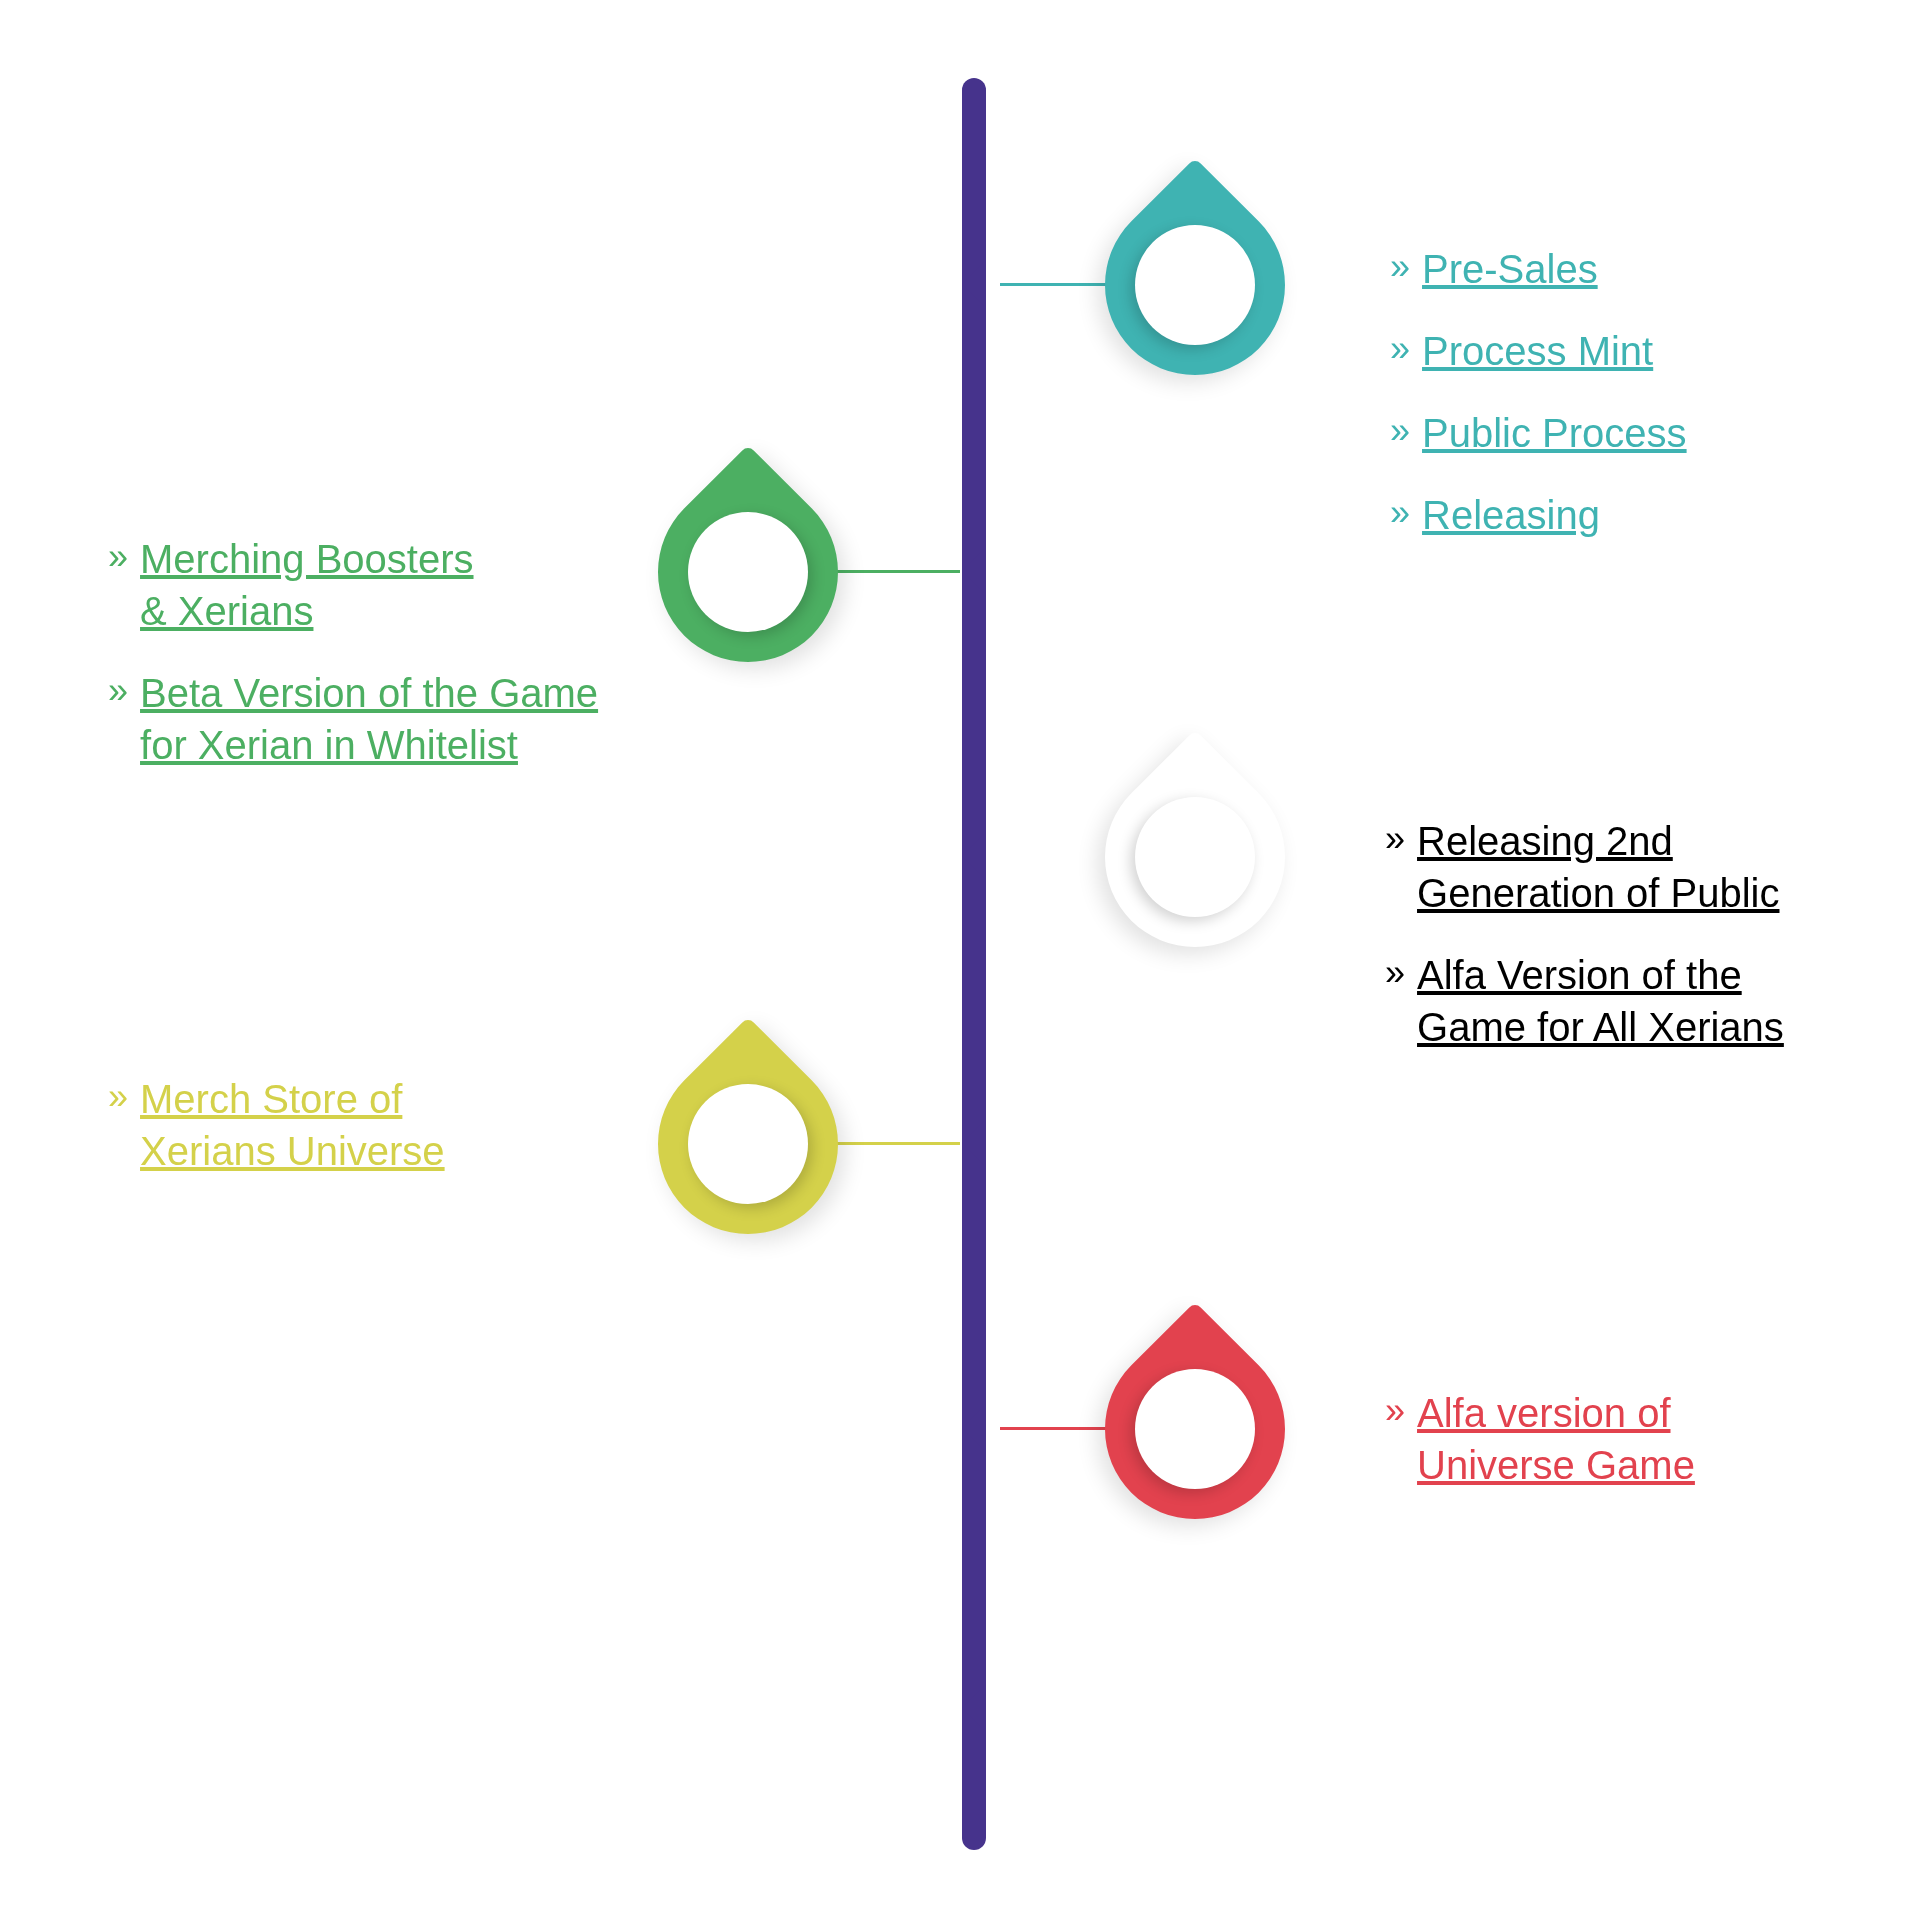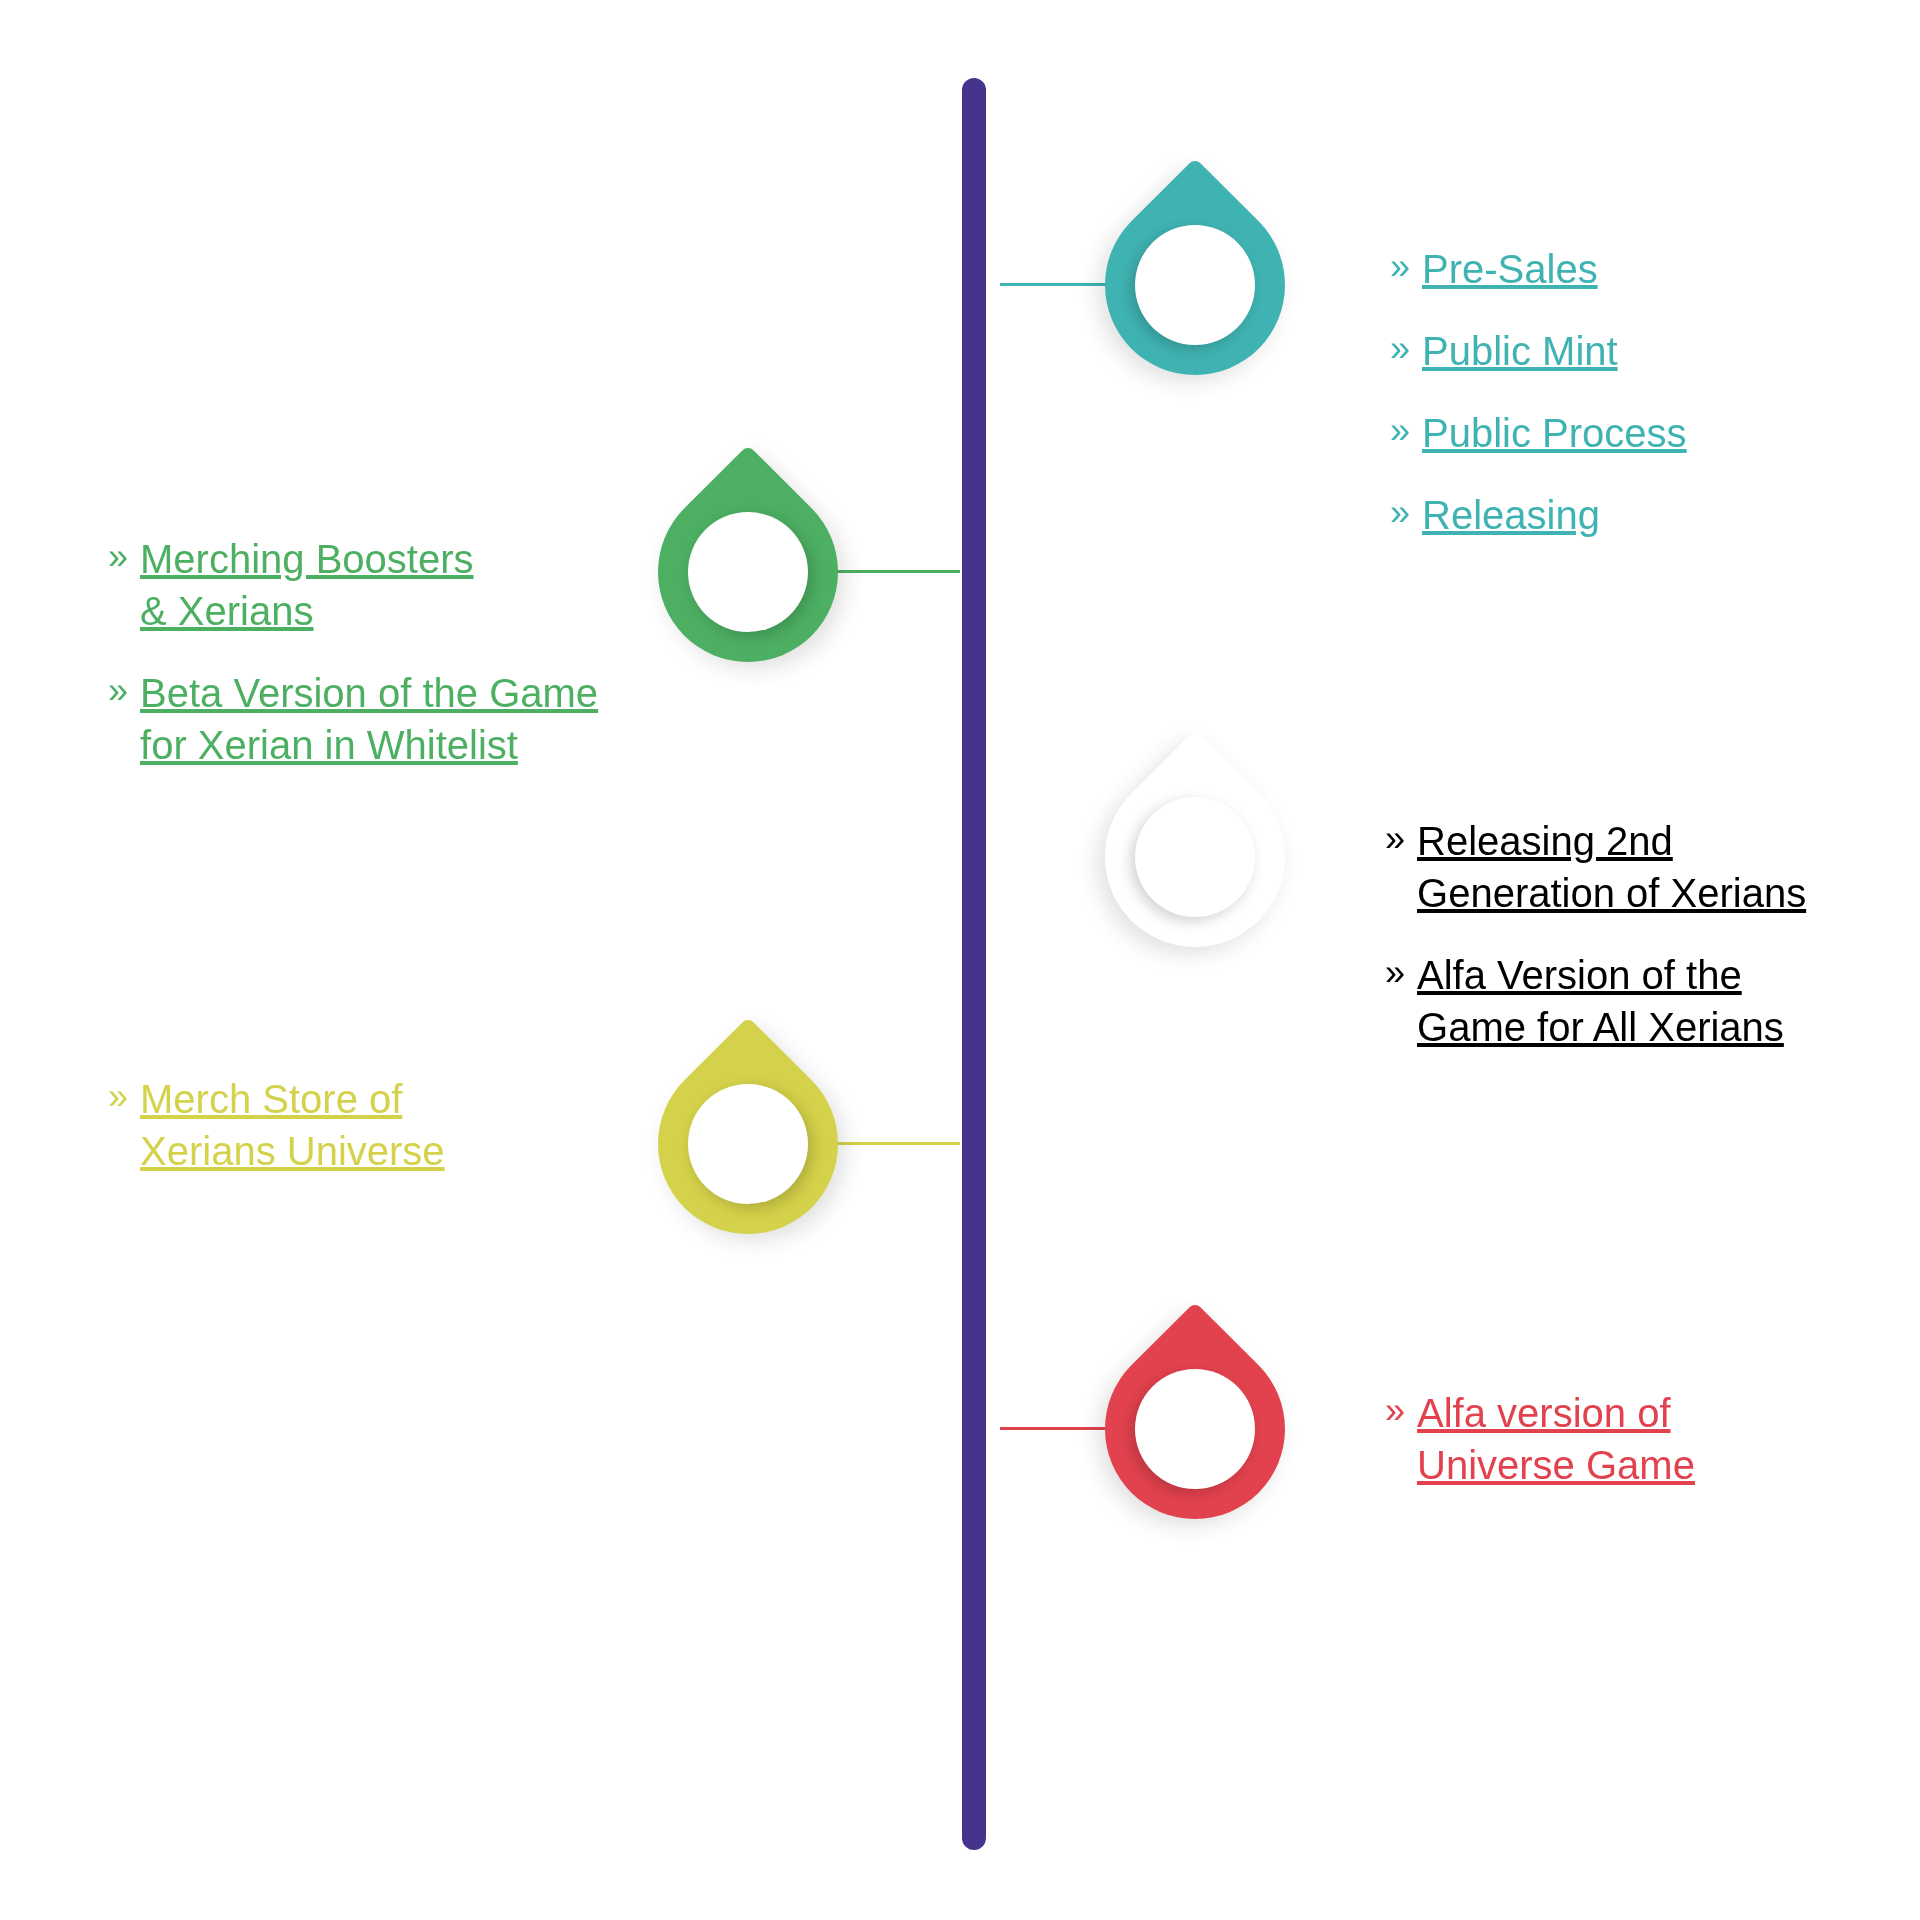--- a/index.html
+++ b/index.html
@@ -137,21 +137,21 @@
     </div>
   </div>
 
   <div class="textblock rightside" style="left:1390px; top:243px; color:#3FB3B2; width:460px;">
     <div class="bullet-row">
       <span class="chev">»</span>
       <span class="btext">Pre-Sales</span>
     </div>
     <div class="bullet-row">
       <span class="chev">»</span>
-      <span class="btext">Public Mint</span>
+      <span class="btext">Process Mint</span>
     </div>
     <div class="bullet-row">
       <span class="chev">»</span>
       <span class="btext">Public Process</span>
     </div>
     <div class="bullet-row">
       <span class="chev">»</span>
       <span class="btext">Releasing</span>
     </div>
   </div>
@@ -182,21 +182,21 @@
     <div class="drop-label">
       <span class="drop-q">Q2</span>
       <span class="drop-y">2022</span>
     </div>
   </div>
 
   <div class="textblock rightside" style="left:1385px; top:815px; color:#A css; width:500px;">
     <div class="bullet-row">
       <span class="chev">»</span>
       <span class="btext">Releasing 2nd
-Generation of Xerians</span>
+Generation of Public</span>
     </div>
     <div class="bullet-row">
       <span class="chev">»</span>
       <span class="btext">Alfa Version of the
 Game for All Xerians</span>
     </div>
   </div>
 
   <div class="marker left" style="left:658px; top:1054px;">
     <div class="drop" style="background:#D4D14A; box-shadow:0 10px 22px rgba(0,0,0,0.12);"></div>

